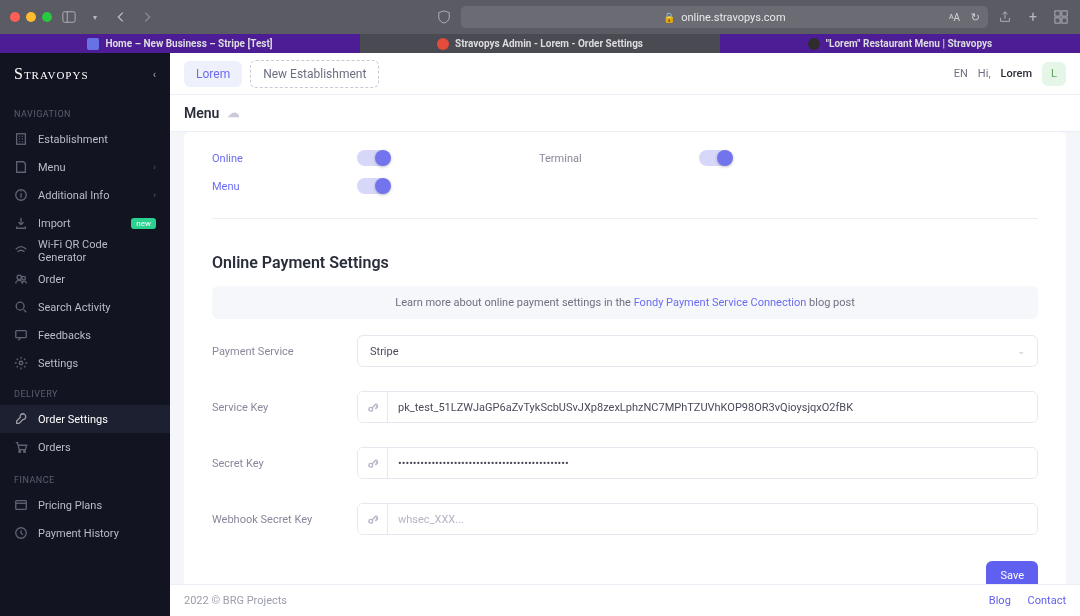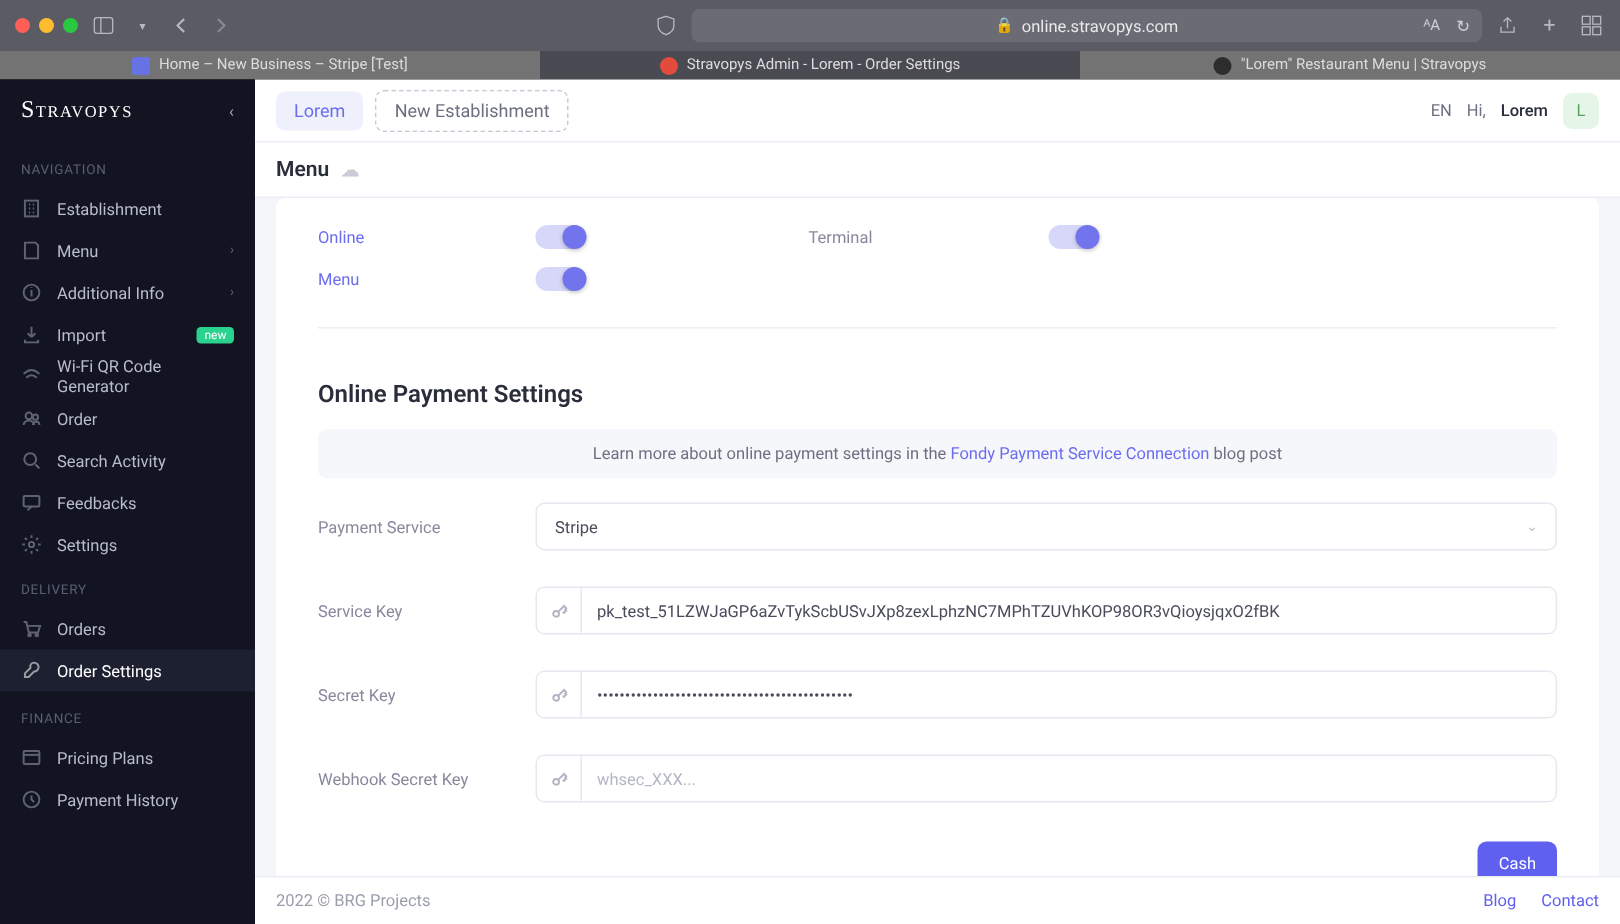--- a/index.html
+++ b/index.html
@@ -27,21 +27,21 @@
   .dot{width:10px;height:10px;border-radius:50%;}
   .dot.r{background:#ff5f57;} .dot.y{background:#febc2e;} .dot.g{background:#28c840;}
   .chrome .ico{width:18px;height:18px;display:flex;align-items:center;justify-content:center;color:#d0d0da;opacity:.8;}
   .chrome .ico svg{width:14px;height:14px;}
   .urlbar{flex:1;background:#6b6b74;height:22px;border-radius:5px;display:flex;align-items:center;justify-content:center;font-size:11px;color:#e8e8ee;position:relative;}
   .urlbar .lock{margin-right:5px;font-size:10px;}
   .urlbar .reader{position:absolute;right:28px;font-size:10px;opacity:.8;}
   .urlbar .reload{position:absolute;right:8px;font-size:11px;opacity:.8;}
   .chrome .right{display:flex;gap:10px;align-items:center;}
   
-  .tabs{position:absolute;top:var(--topbar-h);left:0;right:0;height:var(--tabbar-h);display:flex;background:#737373;}
+  .tabs{position:absolute;top:var(--topbar-h);left:0;right:0;height:var(--tabbar-h);display:flex;background:#4c1d95;font-weight:bold;}
   .btab{flex:1;display:flex;align-items:center;justify-content:center;font-size:10px;color:#dcdce0;gap:6px;}
   .btab .fav{width:12px;height:12px;border-radius:2px;display:inline-block;}
   .btab.active{background:#4a4a53;justify-content:center;}
   
   .app{position:absolute;top:53px;left:0;right:0;bottom:0;display:flex;border-radius:0;}
   
   .sidebar{width:var(--sidebar-w);background:#121521;color:#b7bac7;display:flex;flex-direction:column;font-size:11px;justify-content:flex-end;}
   .sb-head{height:var(--header-h);display:flex;align-items:center;padding:0 14px;justify-content:space-between;color:#fff;}
   .logo{font-family:Georgia,serif;font-variant:small-caps;letter-spacing:1px;font-size:16px;}
   .collapse{color:#a0a3b2;}
@@ -248,37 +248,37 @@
         <span class="ni-ico">
             <svg viewBox="0 0 16 16">
               <circle cx="8" cy="8" r="2"></circle>
               <path d="M8 1v2M8 13v2M1 8h2M13 8h2M3 3l1.5 1.5M11.5 11.5 13 13M13 3l-1.5 1.5M4.5 11.5 3 13"></path>
             </svg>
           </span>
         <span>Settings</span>
       </div>
 
       <div class="sect-label" style="margin-top:12px;">DELIVERY</div>
+      <div class="nav-item active">
+        <span class="ni-ico">
+            <svg viewBox="0 0 16 16">
+              <path d="M10 2a3 3 0 0 0-2.8 4L3 10.2V13h2.8L10 8.8A3 3 0 1 0 10 2z"></path>
+            </svg>
+          </span>
+        <span>Order Settings</span>
+      </div>
       <div class="nav-item">
         <span class="ni-ico">
             <svg viewBox="0 0 16 16">
               <path d="M2 3h2l2 8h7l1.5-5H5"></path>
               <circle cx="6.5" cy="13" r="1"></circle>
               <circle cx="12" cy="13" r="1"></circle>
             </svg>
           </span>
         <span>Orders</span>
-      </div>
-      <div class="nav-item active">
-        <span class="ni-ico">
-            <svg viewBox="0 0 16 16">
-              <path d="M10 2a3 3 0 0 0-2.8 4L3 10.2V13h2.8L10 8.8A3 3 0 1 0 10 2z"></path>
-            </svg>
-          </span>
-        <span>Order Settings</span>
       </div>
 
       <div class="sect-label" style="margin-top:14px;">FINANCE</div>
       <div class="nav-item">
         <span class="ni-ico">
             <svg viewBox="0 0 16 16">
               <rect x="2" y="3" width="12" height="10" rx="1"></rect>
               <path d="M2 6h12"></path>
             </svg>
           </span>
@@ -380,21 +380,21 @@
                   <svg viewBox="0 0 16 16">
                     <circle cx="5" cy="11" r="2.5"></circle>
                     <path d="M7 9l5-5 2 2-1 1 1 1-2 2-1-1"></path>
                   </svg>
                 </span>
               <input placeholder="whsec_XXX..." style="">
             </div>
           </div>
         </div>
         <div class="save-row">
-          <button class="save-btn">Cash</button>
+          <button class="save-btn">Save</button>
         </div>
       </div>
     </div>
   </div>
 </div>
 
 <div class="footer">
   <span>2022 © BRG Projects</span>
   <span>
     <a href="#">Blog</a>

